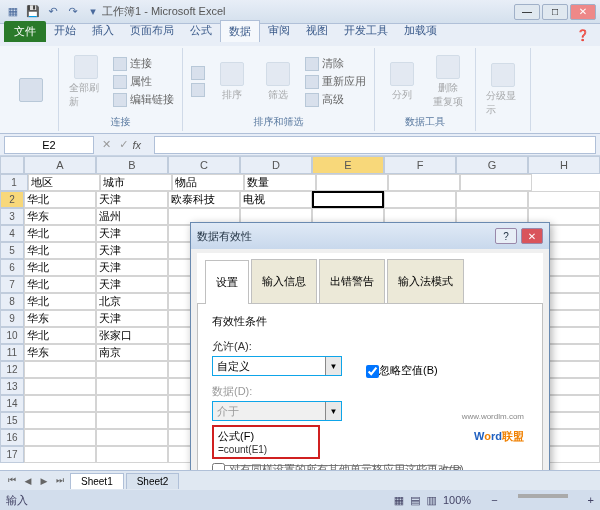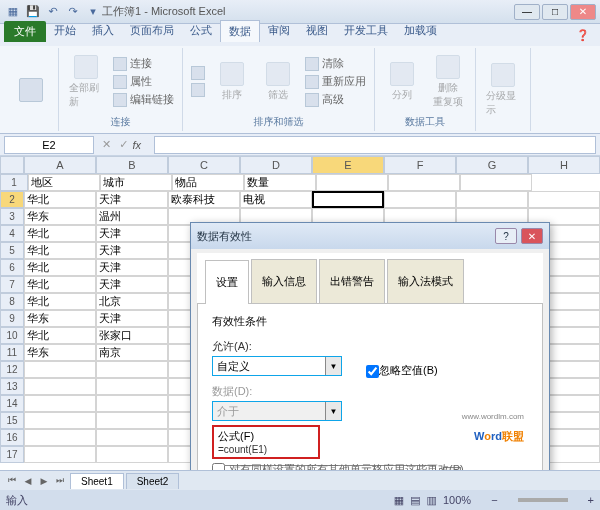--- a/index.html
+++ b/index.html
@@ -38,21 +38,21 @@
 .rh{width:28px;background:#e8eef7;border:1px solid #c0ccdc;text-align:center;color:#555;line-height:15px;font-size:10px}
 .rh.active{background:#f8d87a}
 .cell{flex:0 0 72px;border:1px solid #d4d4d4;padding:0 2px;line-height:15px;overflow:hidden;white-space:nowrap}
 .cell.sel{border:2px solid #000;line-height:13px}
 .sheettabs{position:absolute;bottom:20px;left:0;right:0;height:20px;background:#e0e8f2;display:flex;align-items:center;padding:0 4px;border-top:1px solid #b0c0d8}
 .navbtn{width:16px;height:16px;display:inline-flex;align-items:center;justify-content:center;color:#666;font-size:9px}
 .stab{padding:2px 10px;background:#fff;border:1px solid #b0c0d8;border-bottom:none;font-size:10px;margin-left:2px}
 .stab.inactive{background:#d8e2ee}
 .statusbar{position:absolute;bottom:0;left:0;right:0;height:20px;background:#d2ddec;display:flex;align-items:center;padding:0 6px;color:#446;font-size:10px;justify-content:space-between}
 .statusbar .right{display:flex;gap:6px;align-items:center}
-.zoom{display:flex;align-items:center;gap:20px}
+.zoom{display:flex;align-items:flex-start;gap:20px}
 .dialog{position:absolute;left:190px;top:222px;width:360px;height:262px;background:#f0f0f0;border:1px solid #6a8ab0;box-shadow:2px 2px 8px rgba(0,0,0,.3)}
 .dlg-title{height:26px;background:linear-gradient(#e0eaf6,#c8d8ec);display:flex;align-items:center;justify-content:space-between;padding:0 6px;color:#234}
 .dlg-title .btns{display:flex;gap:4px}
 .dlg-title .btns span{width:22px;height:16px;display:inline-flex;align-items:center;justify-content:center;border:1px solid #98a;border-radius:2px;font-size:10px}
 .dlg-title .help{background:#e8eef6}
 .dlg-title .dclose{background:#d9545b;color:#fff}
 .dlg-tabs{display:flex;padding:6px 8px 0 8px;border-bottom:1px solid #c0c0c0;background:#fff;margin:4px 6px 0 6px}
 .dtab{padding:14px 10px;border:1px solid #c0c0c0;border-bottom:none;background:#ece9d8;margin-right:2px;font-size:11px}
 .dtab.active{background:#fff;position:relative;top:1px}
 .dlg-body{background:#fff;margin:0 6px 6px 6px;padding:10px 14px;height:180px;border:1px solid #c0c0c0;border-top:none;position:relative}

